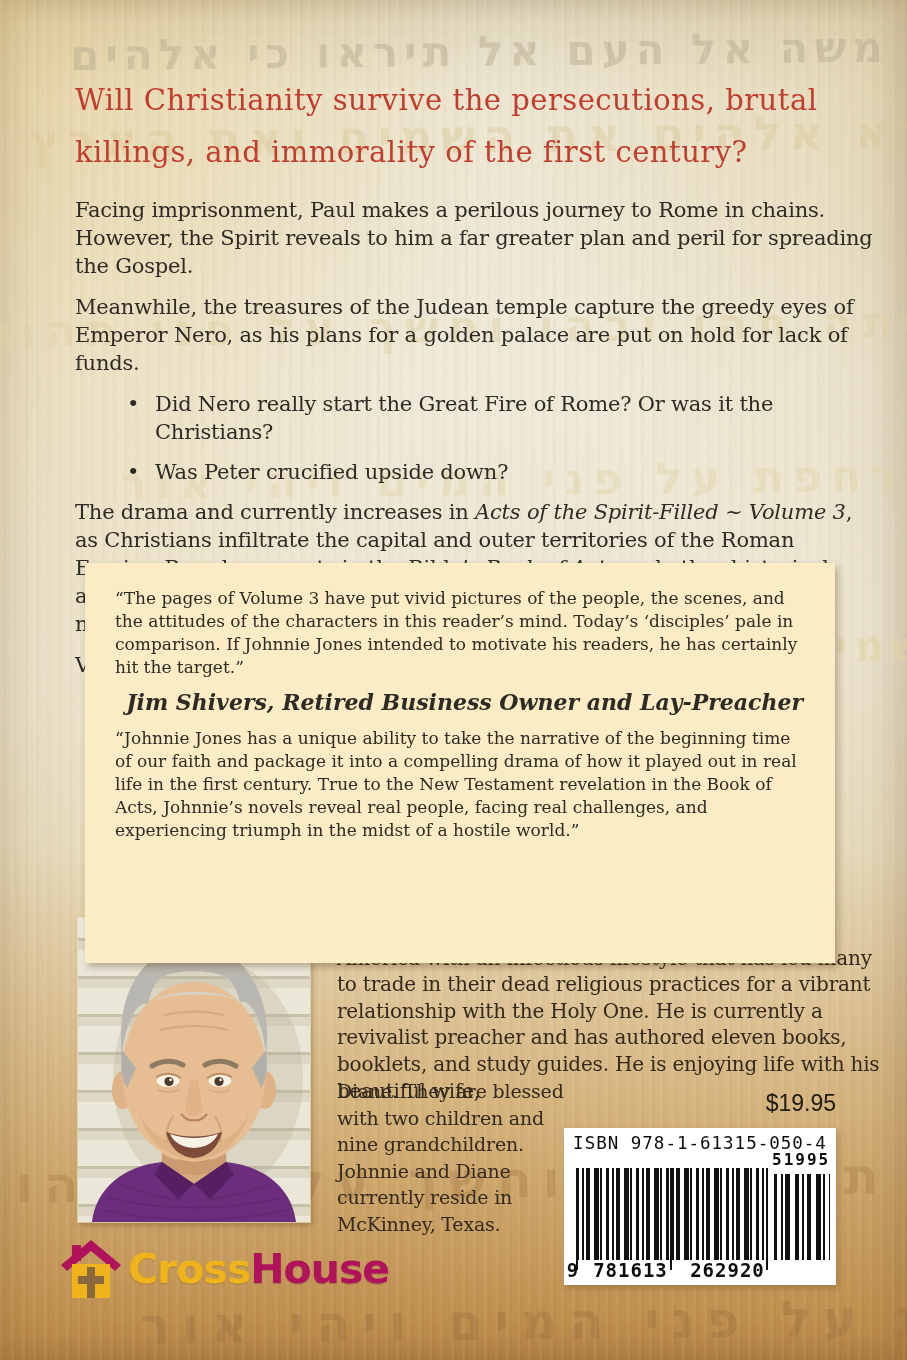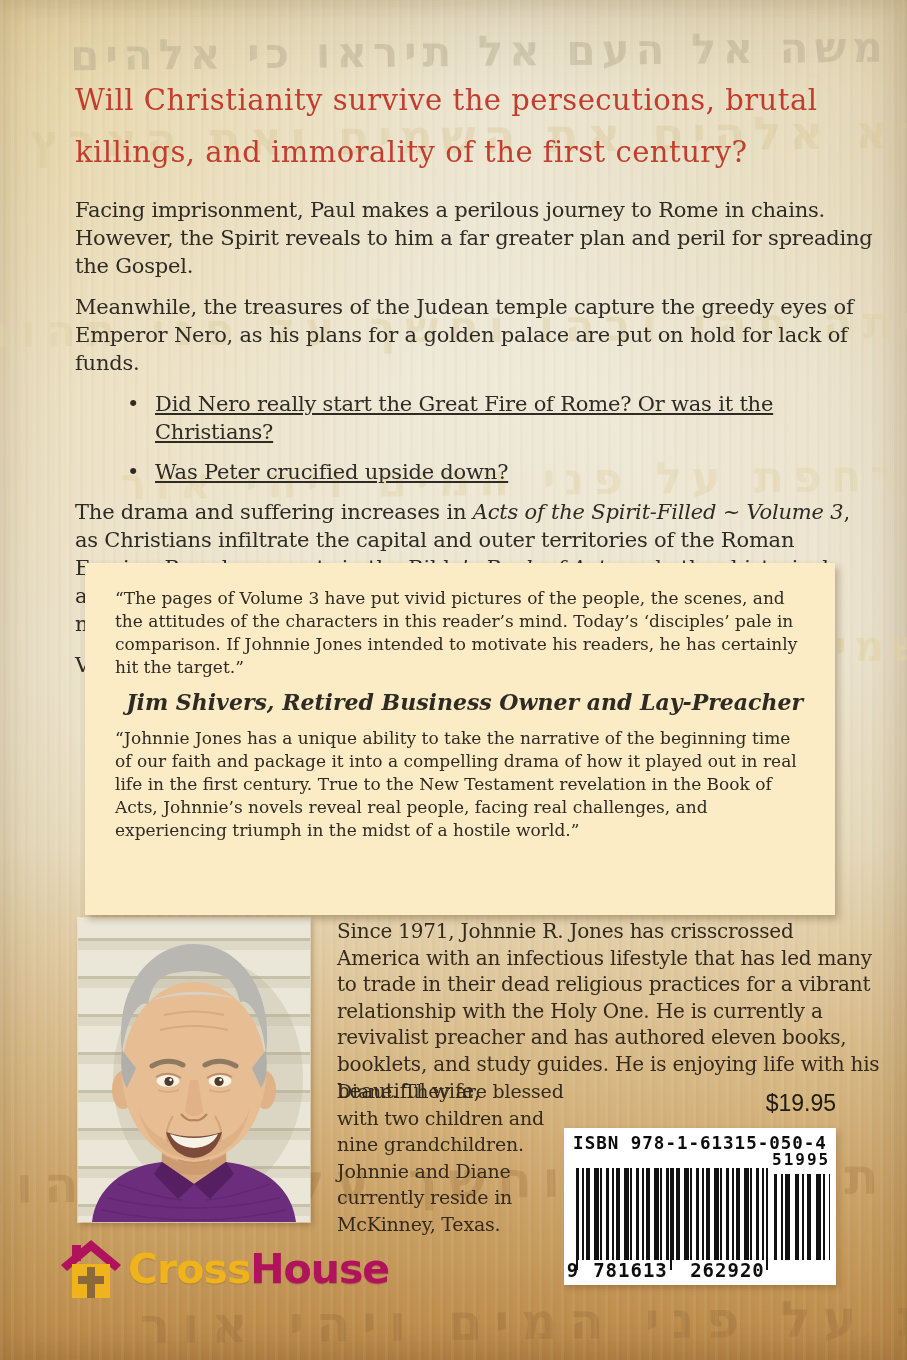--- a/index.html
+++ b/index.html
@@ -29,26 +29,26 @@
   .s4{top:452px; left:120px; font-size:44px; color:#e2d4a8; opacity:.45; letter-spacing:9px;}
   .s5{top:620px; left:520px; font-size:42px; color:#e3d3a2; opacity:.55; letter-spacing:7px;}
   .s6{top:1150px;left:-30px; font-size:50px; color:#a87c46; opacity:.40; letter-spacing:11px;}
   .s7{top:1290px;left:140px; font-size:50px; color:#a07440; opacity:.45; letter-spacing:12px;}
   .content{position:absolute; z-index:1; left:75px; top:74px; width:800px; color:#2e2a24;}
   .headline{
     margin:0 0 18px 0; font-weight:400; font-size:29px; line-height:52px;
     letter-spacing:0.5px; color:#c23d2e;
   }
   .body{margin:0 0 13px 0; font-size:21px; line-height:28px; letter-spacing:-0.2px;}
-  ul.bullets{list-style:none; margin:2px 0 0 0; padding:0;text-decoration:underline;}
+  ul.bullets{list-style:none; margin:2px 0 0 0; padding:0;}
   ul.bullets li{position:relative; padding-left:80px; margin-bottom:12px; font-size:21px; line-height:28px; letter-spacing:-0.2px;}
   ul.bullets li::before{content:"•"; position:absolute; left:52px; top:0; font-size:21px;}
   .sc{font-size:0.78em; letter-spacing:0.5px;}
   .quote-box{
-    position:absolute; z-index:2; left:85px; top:563px; width:750px; height:352px;
+    position:absolute; z-index:2; left:85px; top:563px; width:750px; height:400px;
     box-sizing:border-box; padding:24px 26px 16px 30px;
     background:#fcecc5; box-shadow:3px 4px 7px rgba(95,70,35,0.38);
     color:#2e2a24;
   }
   .quote-box .q{margin:0 0 12px 0; font-size:17px; line-height:23px;}
   .quote-box .attr{margin:2px 6px 14px 0; font-size:22px; line-height:22px; font-weight:700; font-style:italic; text-align:right;}
   .photo{
     position:absolute; z-index:1; left:78px; top:918px; width:232px; height:304px;
     box-shadow:2px 3px 6px rgba(90,60,25,0.35); outline:1px solid rgba(250,245,225,0.55);
   }
@@ -57,21 +57,21 @@
   .bio2{left:337px; top:1078px; width:232px; font-size:19px;}
   .price{
     position:absolute; z-index:1; left:572px; top:1090px; width:264px; text-align:right;
     font-family:"Liberation Sans", sans-serif; font-size:23px; color:#1f1a12;
   }
   .barcode{
     position:absolute; z-index:2; left:564px; top:1128px; width:272px; height:157px;
     background:#ffffff; box-shadow:2px 3px 6px rgba(90,60,25,0.3);
     font-family:"DejaVu Sans Mono", monospace; color:#0d0d0d;
   }
-  .isbn-line{position:absolute; top:5px; left:0; width:100%; text-align:center; font-size:17.5px; font-weight:700; letter-spacing:1px;}
+  .isbn-line{position:absolute; top:5px; left:0; width:100%; text-align:center; font-size:17.5px; font-weight:400; letter-spacing:1px;}
   .bars-main{
     position:absolute; left:12px; top:40px; width:192px; height:92px;
     background:
       repeating-linear-gradient(90deg, #111 0 2px, transparent 2px 6px),
       repeating-linear-gradient(90deg, #111 0 3px, transparent 3px 10px);
   }
   .guard{position:absolute; top:40px; width:2px; height:102px; background:#111;}
   .g1{left:12px;} .g2{left:106px;} .g3{left:202px;}
   .ean-digits{
     position:absolute; left:0px; top:131px; width:212px; display:flex;
@@ -106,21 +106,21 @@
   <div class="script s7">ורוח אלהים מרחפת על פני המים ויהי אור</div>
 
   <div class="content">
     <h1 class="headline">Will Christianity survive the persecutions, brutal killings, and immorality of the first century?</h1>
     <p class="body">Facing imprisonment, Paul makes a perilous journey to Rome in chains. However, the Spirit reveals to him a far greater plan and peril for spreading the Gospel.</p>
     <p class="body">Meanwhile, the treasures of the Judean temple capture the greedy eyes of Emperor Nero, as his plans for a golden palace are put on hold for lack of funds.</p>
     <ul class="bullets">
       <li>Did Nero really start the Great Fire of Rome? Or was it the Christians?</li>
       <li>Was Peter crucified upside down?</li>
     </ul>
-    <p class="body"><span>The drama and suffering increases in </span><i>Acts of the Spirit-Filled ~ Volume 3</i><span>, as Christians infiltrate the capital and outer territories of the Roman Empire. Based on events in the Bible’s </span><i>Book of Acts</i><span> and other historical accounts, journey to the end of the first century through this fictional narrative.</span></p>
+    <p class="body"><span>The drama and currently increases in </span><i>Acts of the Spirit-Filled ~ Volume 3</i><span>, as Christians infiltrate the capital and outer territories of the Roman Empire. Based on events in the Bible’s </span><i>Book of Acts</i><span> and other historical accounts, journey to the end of the first century through this fictional narrative.</span></p>
     <p class="body"><span>Volume 3 begins in Acts, Chapter 25 to </span><span class="sc">AD</span><span> 95 (circa).</span></p>
   </div>
 
   <div class="quote-box">
     <p class="q">“The pages of Volume 3 have put vivid pictures of the people, the scenes, and the attitudes of the characters in this reader’s mind. Today’s ‘disciples’ pale in comparison. If Johnnie Jones intended to motivate his readers, he has certainly hit the target.”</p>
     <p class="attr">Jim Shivers, Retired Business Owner and Lay-Preacher</p>
     <p class="q">“Johnnie Jones has a unique ability to take the narrative of the beginning time of our faith and package it into a compelling drama of how it played out in real life in the first century. True to the New Testament revelation in the Book of Acts, Johnnie’s novels reveal real people, facing real challenges, and experiencing triumph in the midst of a hostile world.”</p>
   </div>
 
   <div class="photo">

